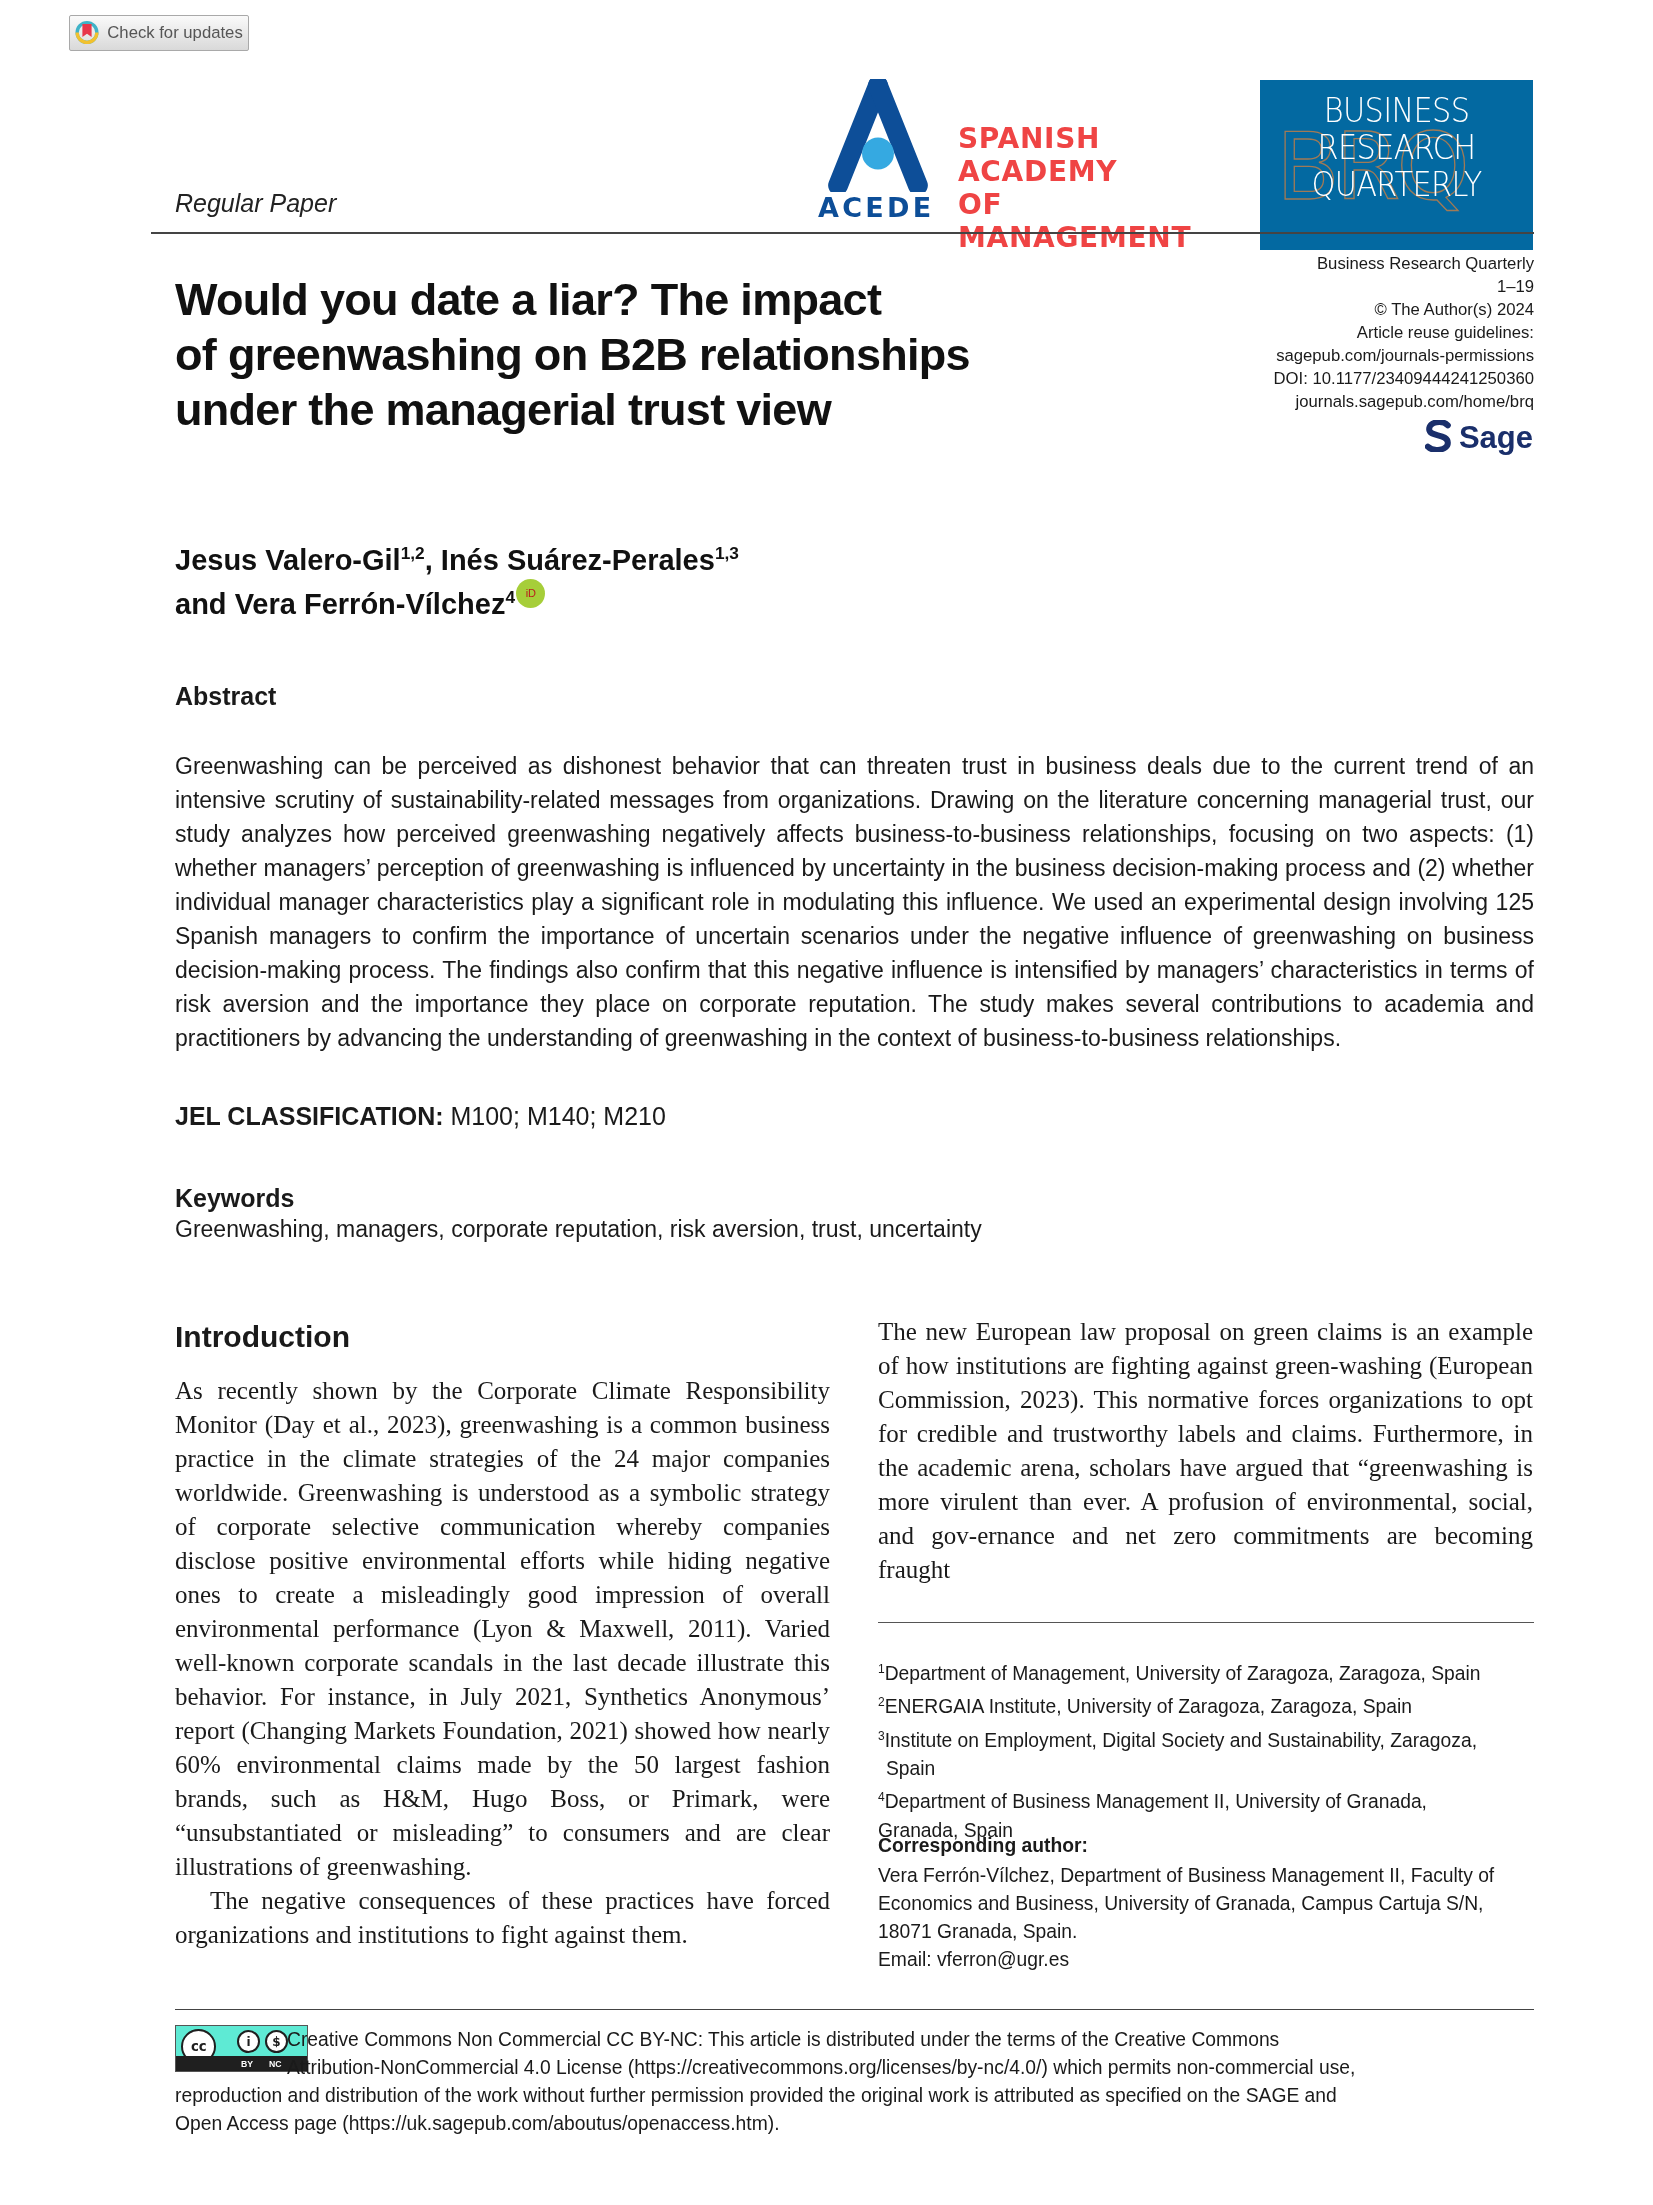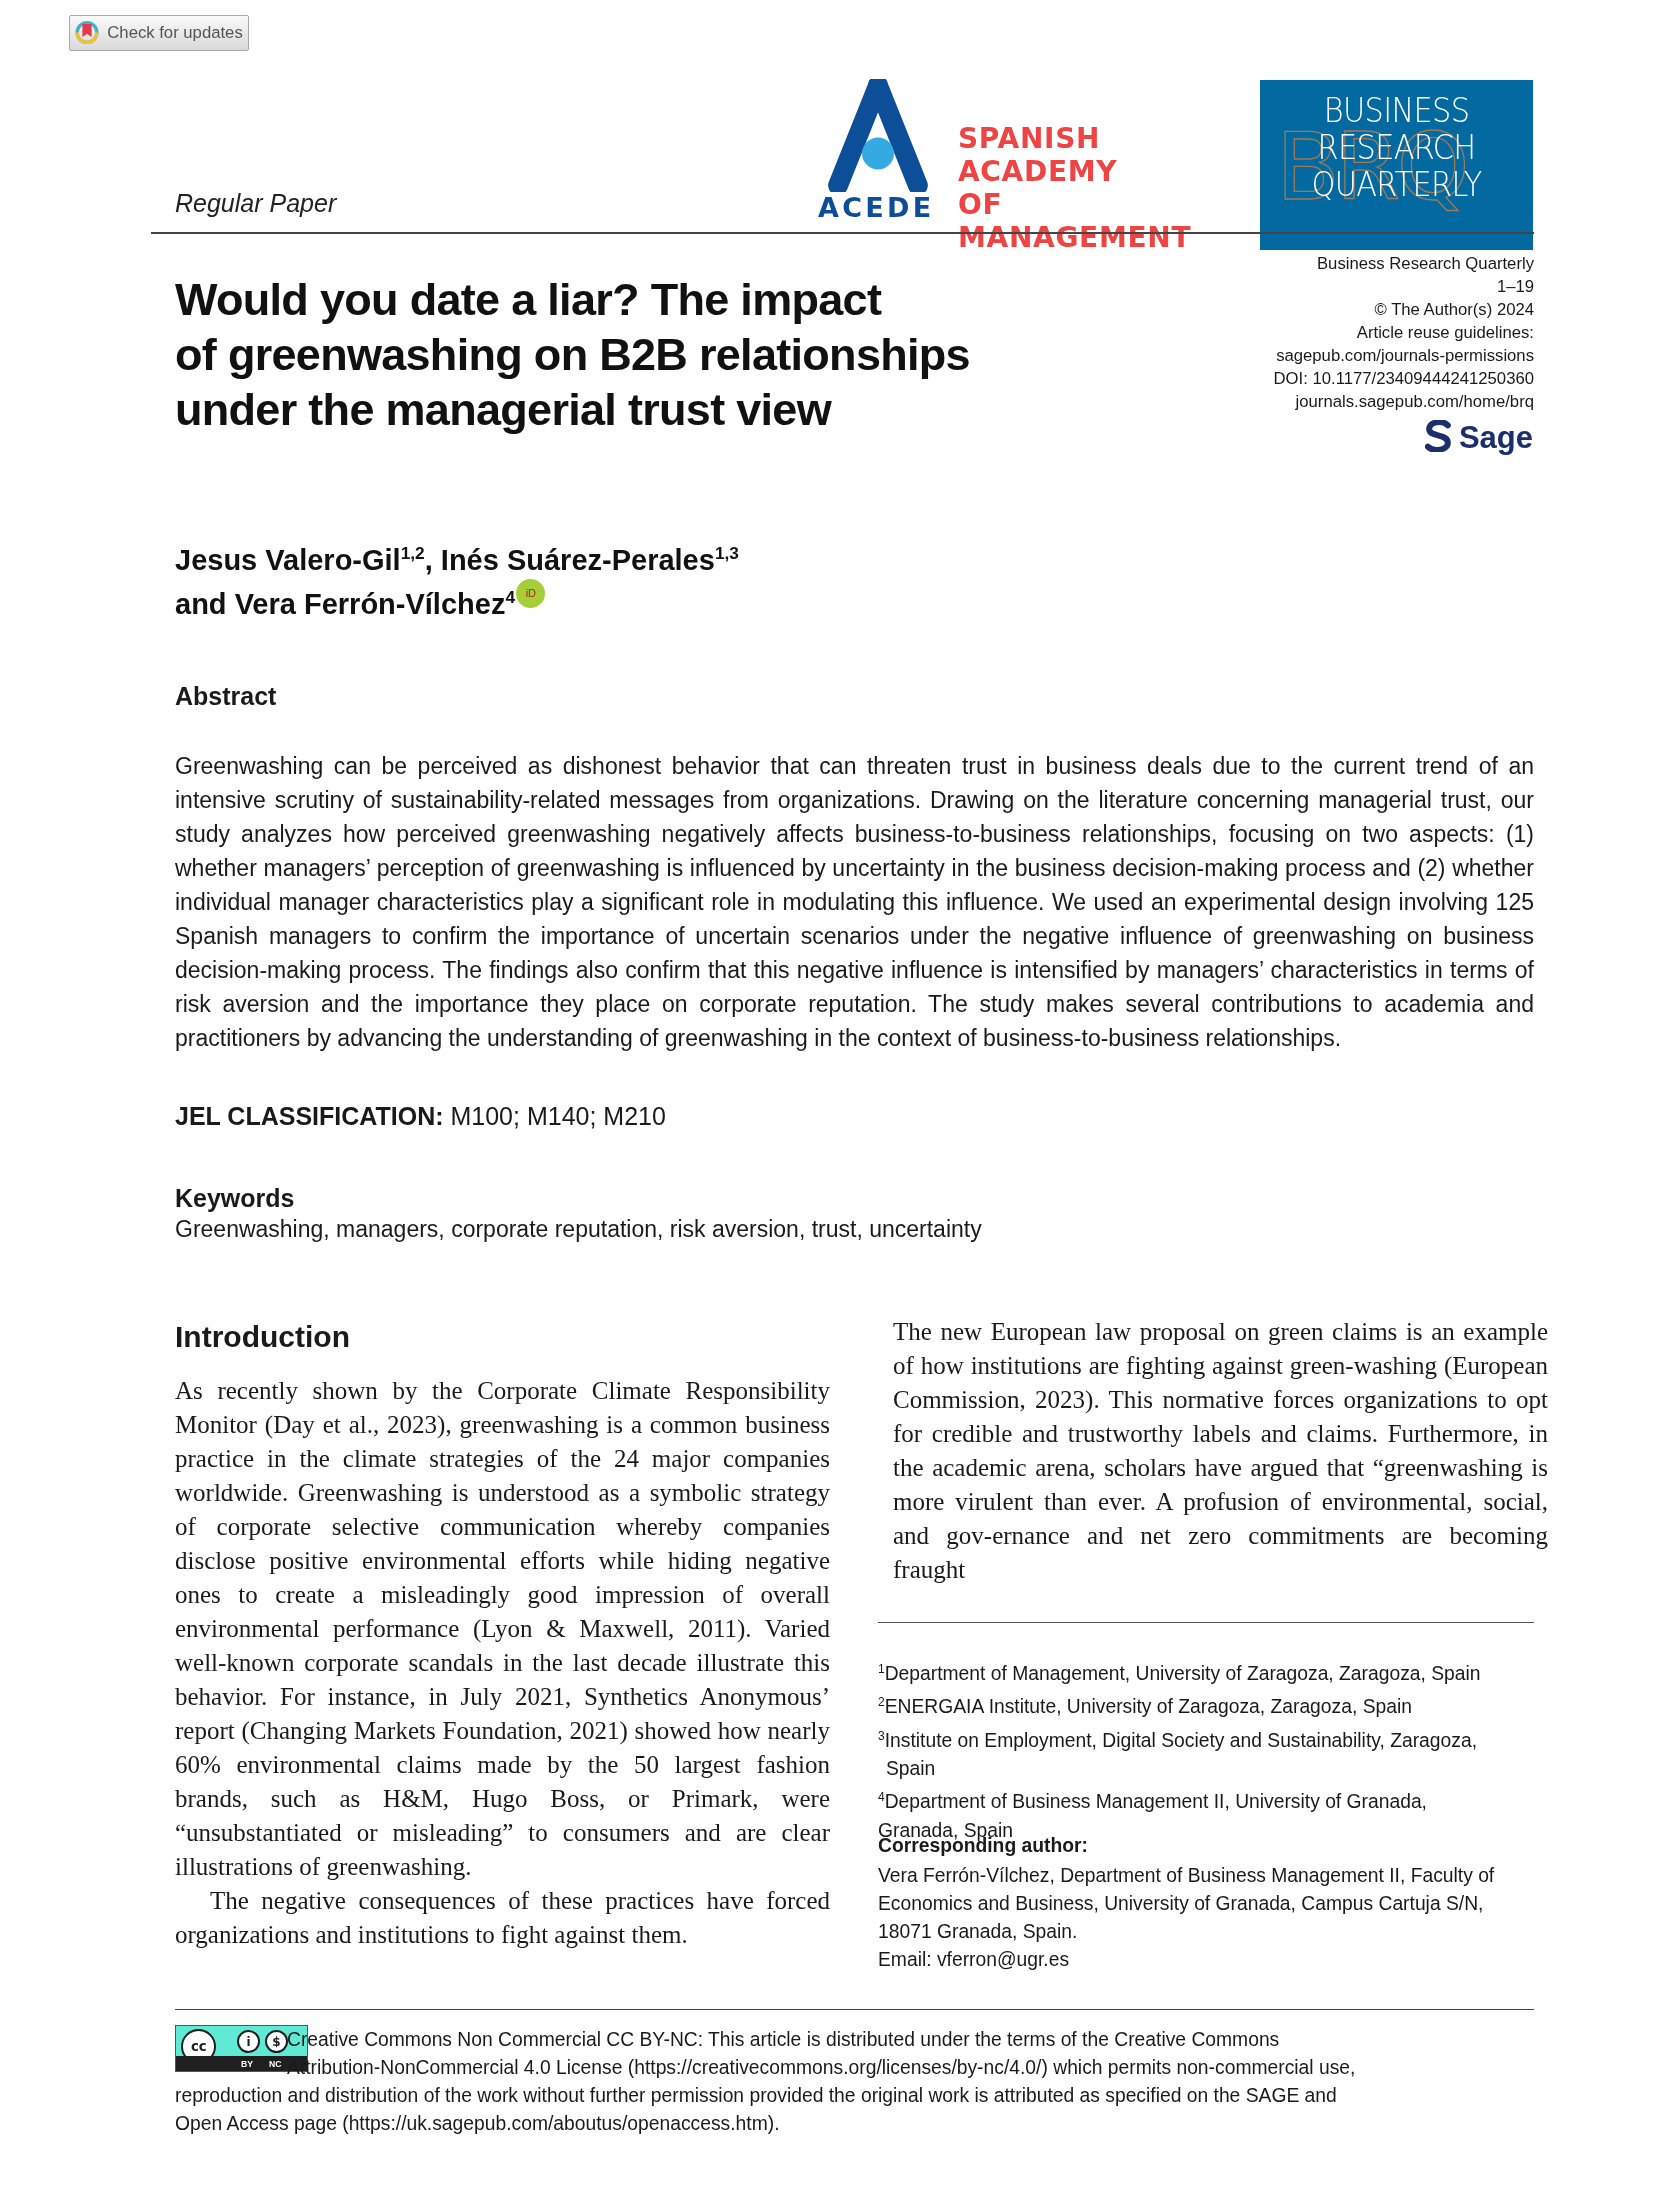--- a/index.html
+++ b/index.html
@@ -51,21 +51,21 @@
   .jel { left: 175px; top: 1102px; font-size: 25px; font-family: "Liberation Sans", sans-serif; }
   .jel b { font-weight: bold; }
 
   .kw-h { left: 175px; top: 1184px; font-size: 25px; font-weight: bold; font-family: "Liberation Sans", sans-serif; }
   .kw-p { left: 175px; top: 1216px; font-size: 23px; font-family: "Liberation Sans", sans-serif; }
 
   .intro-h { left: 175px; top: 1320px; font-size: 30px; font-weight: bold; font-family: "Liberation Sans", sans-serif; }
 
   .col { font-family: "Liberation Serif", serif; font-size: 25px; line-height: 34px; text-align: justify; width: 655px; }
   .col-left { left: 175px; top: 1374px; }
-  .col-right { left: 878px; top: 1315px; margin-left: 15px; }
+  .col-right { left: 878px; top: 1315px; }
   .indent { text-indent: 35px; }
 
   .fn-rule { left: 878px; top: 1622px; width: 656px; height: 1.3px; background: #555; }
   .fn { left: 878px; top: 1655px; width: 656px; font-size: 19.3px; line-height: 28px; font-family: "Liberation Sans", sans-serif; }
   .fn sup { font-size: 12px; }
   .fn-cont { padding-left: 8px; }
 
   .corr-h { left: 878px; top: 1835px; font-size: 19.3px; font-weight: bold; font-family: "Liberation Sans", sans-serif; }
   .corr { left: 878px; top: 1862px; width: 656px; font-size: 19.3px; line-height: 28px; font-family: "Liberation Sans", sans-serif; }
 

